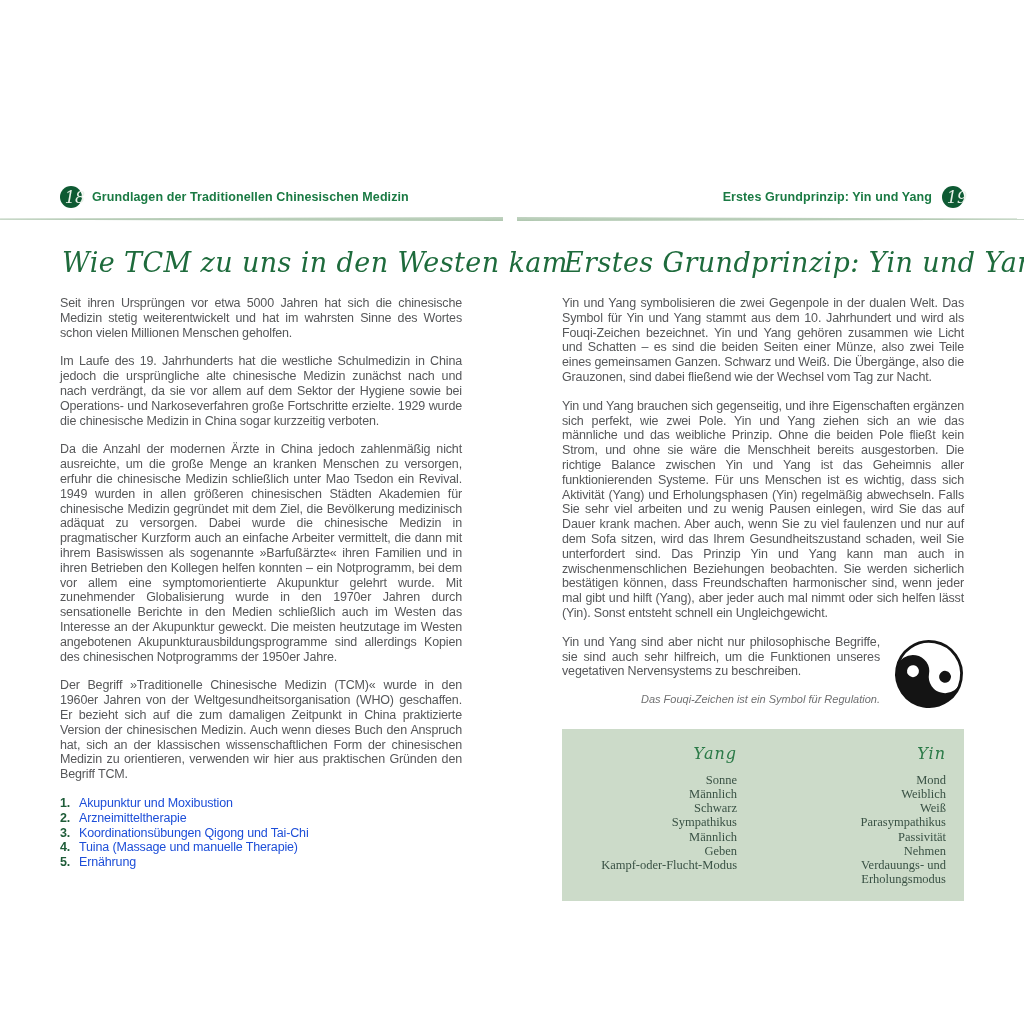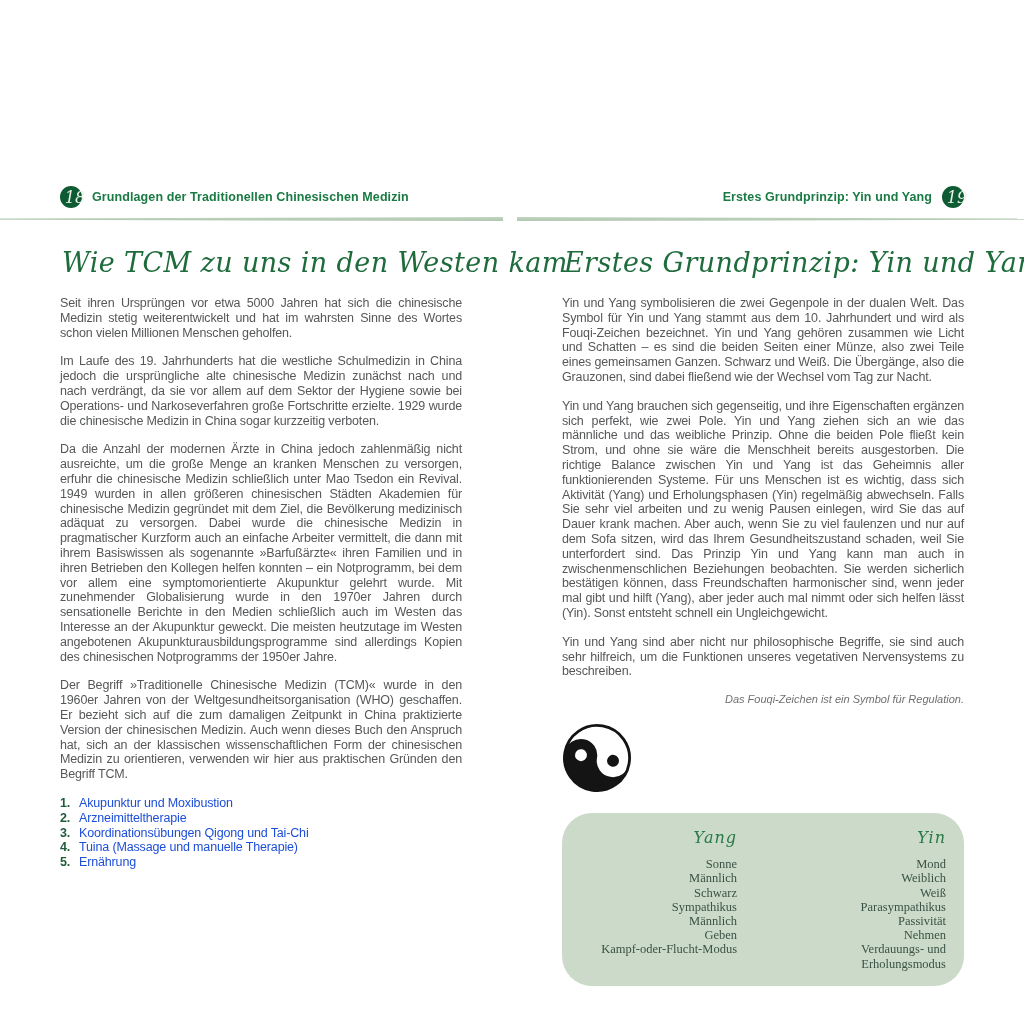--- a/index.html
+++ b/index.html
@@ -31,29 +31,29 @@
   .body-text { color: #565759; font-size: 12.5px; line-height: 14.8px; letter-spacing: -0.15px;
     text-align: justify; margin-bottom: 14px; }
 
   
   .pillar-list { margin-top: 10px; }
   .pillar-item { display: flex; line-height: 14.8px; font-size: 12.5px; letter-spacing: -0.15px; }
   .pillar-num { width: 19px; flex: 0 0 19px; font-weight: bold; color: #1e5c38; }
   .pillar-text { color: #1d4ed8; }
 
   
-  .fig-row { display: flex; gap: 14px; align-items: flex-start; margin-bottom: 20px; flex-direction: column; }
+  .fig-row { display: flex; gap: 14px; align-items: flex-start; margin-bottom: 20px; }
   .fig-text { flex: 1; }
   .fig-caption { font-style: italic; color: #6f7071; font-size: 11px; text-align: right;
     margin-top: 14px; margin-bottom: 0; letter-spacing: 0; }
   .yinyang-wrap { flex: 0 0 70px; height: 70px; margin-top: 4px; }
   .yinyang-wrap svg { transform: rotate(100deg); display: block; }
 
   
-  .duality-box { background: #ccdbc9; padding: 15px 18px 15px 0; width: 402px; border-radius: 30px; }
+  .duality-box { background: #ccdbc9; padding: 15px 18px 15px 0; width: 402px; }
   .duality-row { display: grid; grid-template-columns: 175px 1fr; column-gap: 38px;
     font-family: "Liberation Serif", serif; font-size: 12.5px; line-height: 14.2px; color: #3a5245; }
   .duality-row .c1 { text-align: right; }
   .duality-row .c2 { text-align: right; }
   .duality-head { margin-bottom: 9px; }
   .duality-head .c1, .duality-head .c2 { font-family: "DejaVu Serif", serif; font-style: italic;
     color: #2a7a47; font-size: 16px; letter-spacing: 1px; line-height: 20px; }
 </style>
 </head>
 <body>

